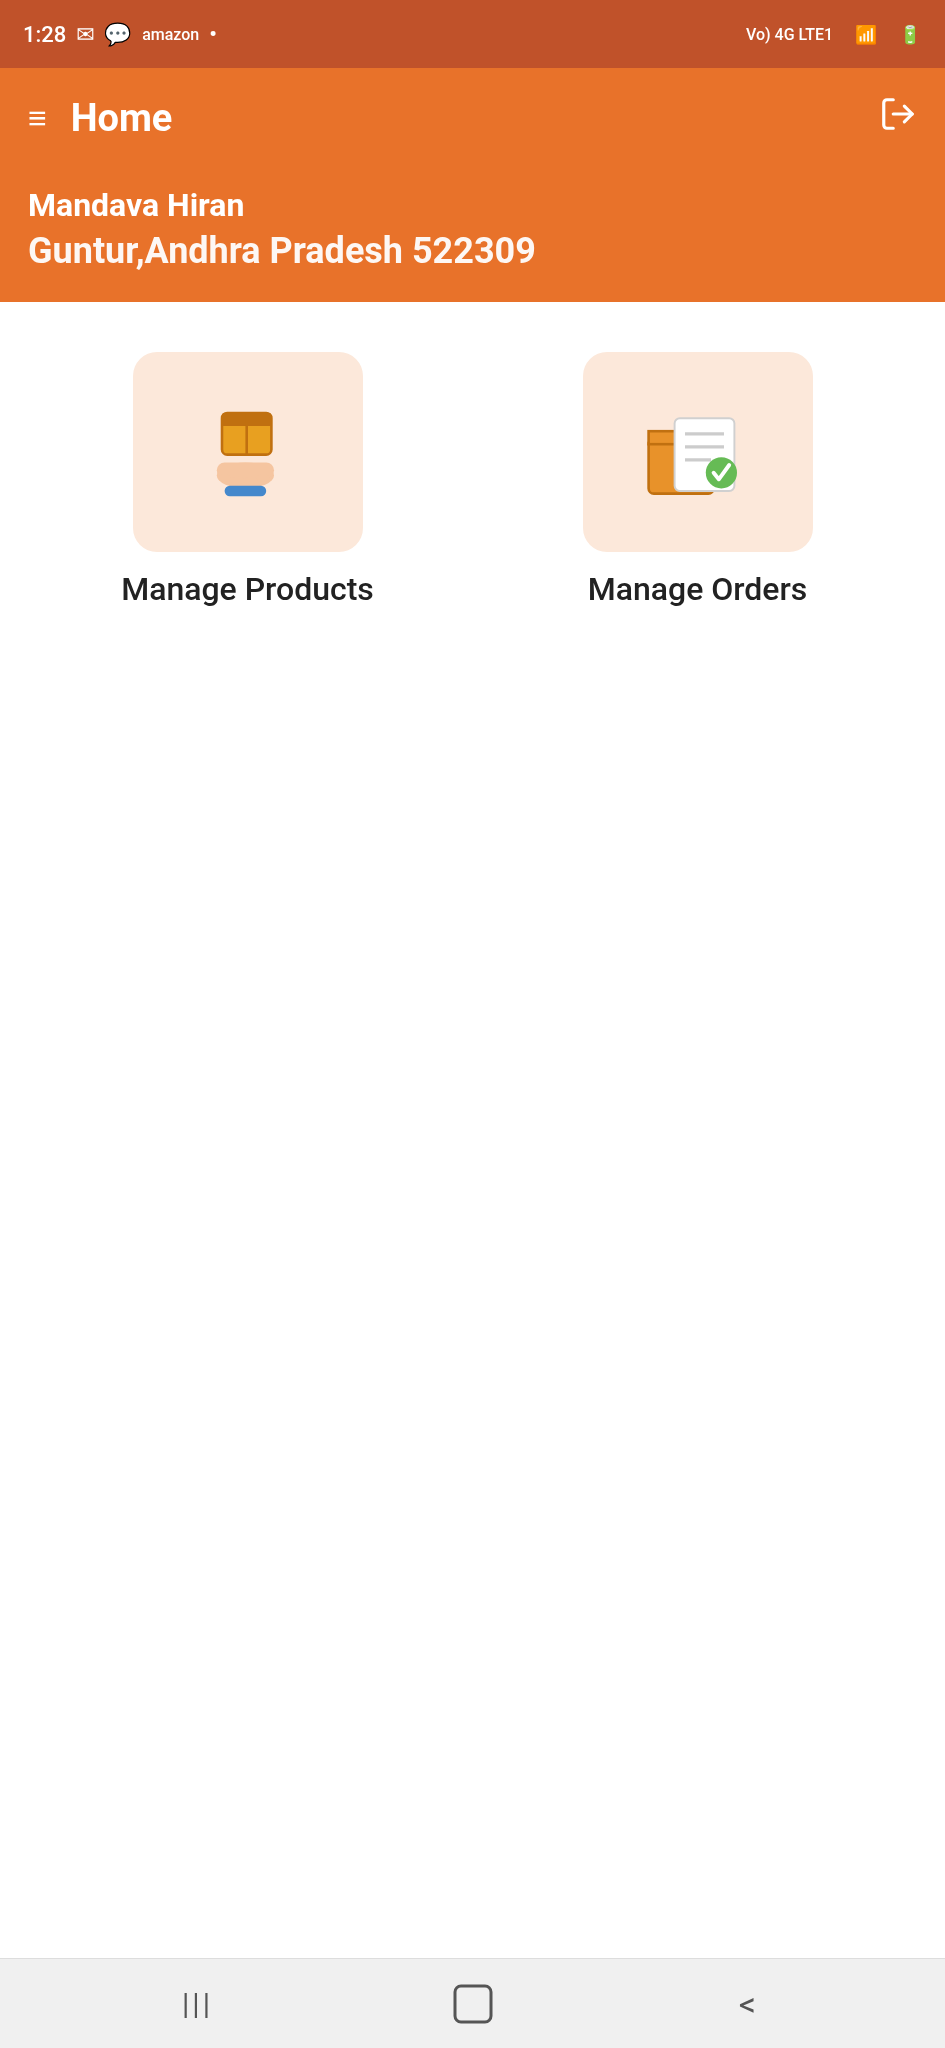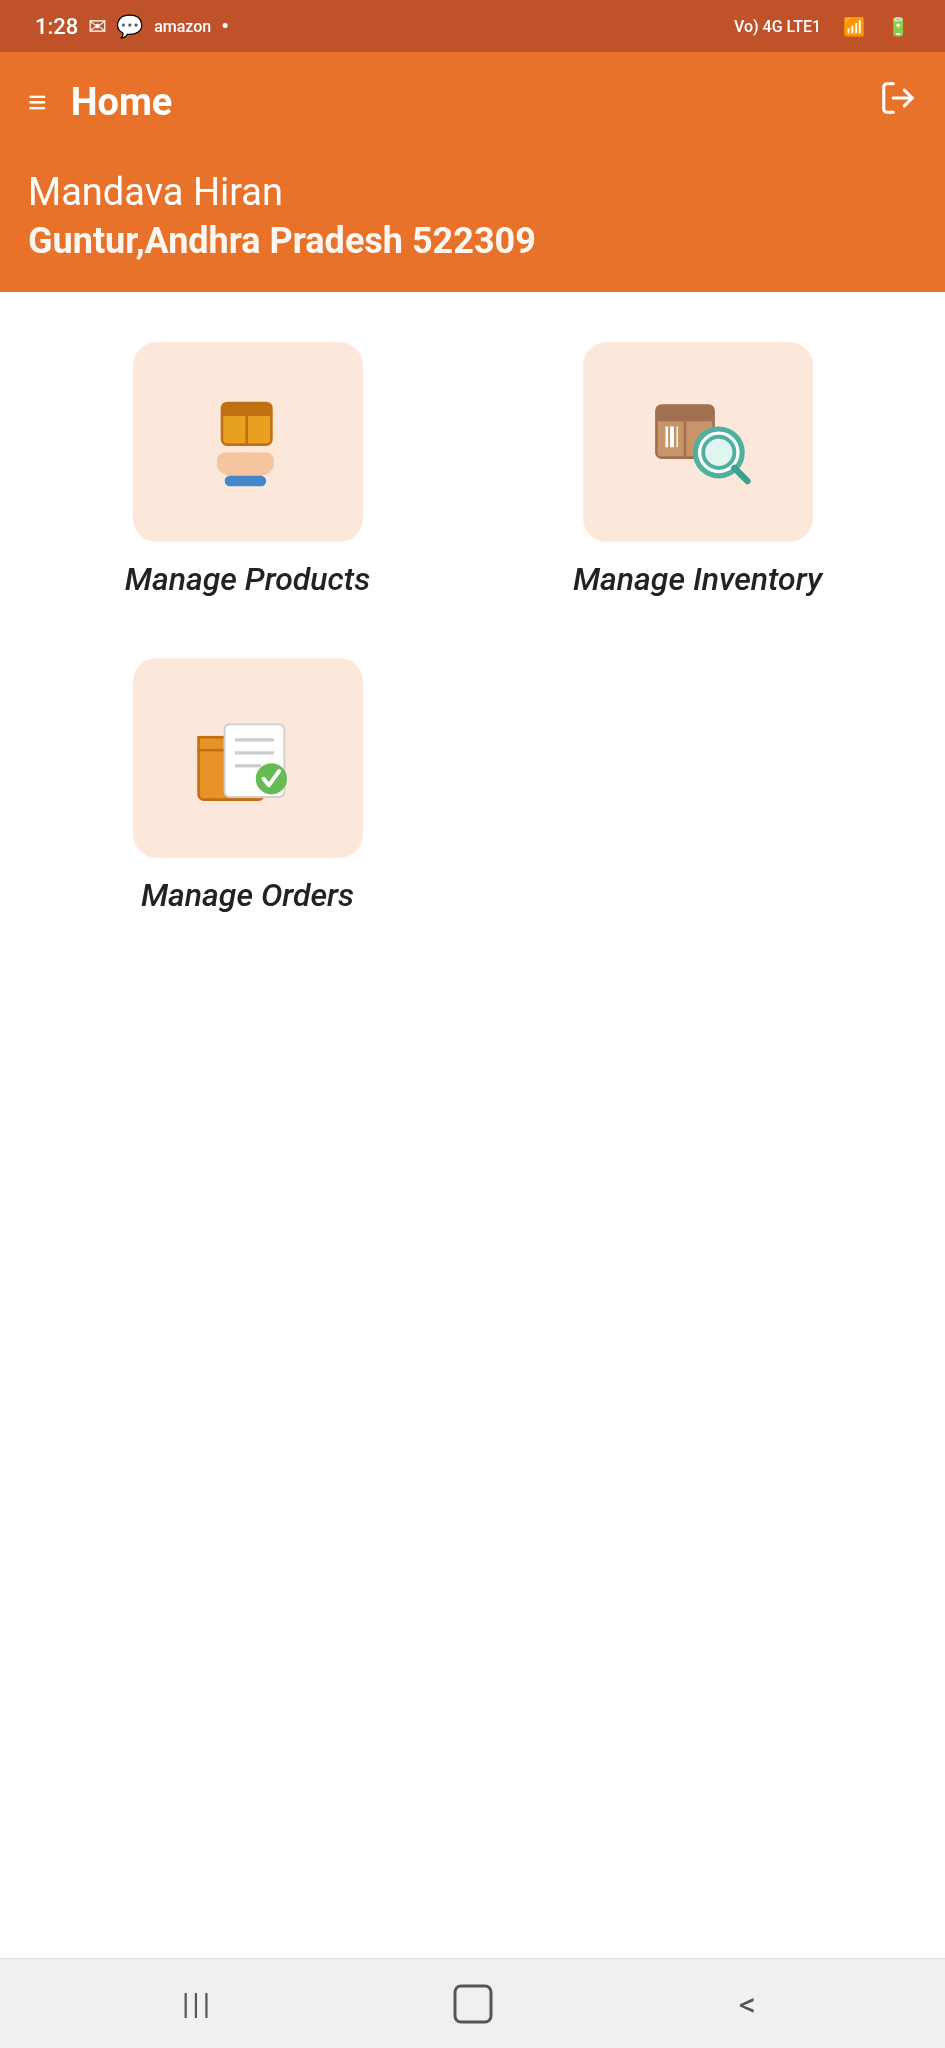--- a/index.html
+++ b/index.html
@@ -18,22 +18,22 @@
       flex-direction: column;
     }
 
     
     .status-bar {
       background-color: #c0522a;
       color: white;
       display: flex;
       justify-content: space-between;
       align-items: center;
-      padding: 8px 35px;
-      height: 52px;
+      padding: 8px 23px;
+      height: 68px;
       font-size: 22px;
       font-weight: 500;
     }
 
     .status-bar-left {
       display: flex;
       align-items: center;
       gap: 10px;
     }
 
@@ -79,22 +79,22 @@
     }
 
     
     .user-banner {
       background-color: #e8722a;
       color: white;
       padding: 18px 28px 30px 28px;
     }
 
     .user-name {
-      font-size: 38px;
-      font-weight: normal;
+      font-size: 32px;
+      font-weight: bold;
       margin-bottom: 6px;
     }
 
     .user-location {
       font-size: 36px;
       font-weight: 700;
       opacity: 0.95;
     }
 
     
@@ -104,21 +104,20 @@
       padding: 50px 60px;
     }
 
     
     .menu-grid {
       display: grid;
       grid-template-columns: 1fr 1fr;
       gap: 60px 80px;
       max-width: 820px;
       margin: 0 auto;
-      font-style: italic;
     }
 
     .menu-item {
       display: flex;
       flex-direction: column;
       align-items: center;
       cursor: pointer;
       gap: 18px;
     }
 
@@ -222,39 +221,20 @@
           <ellipse cx="42" cy="72" rx="5" ry="3" fill="#f5c5a0"></ellipse>
           <ellipse cx="52" cy="72" rx="5" ry="3" fill="#f5c5a0"></ellipse>
           <ellipse cx="62" cy="70" rx="5" ry="3" fill="#f5c5a0"></ellipse>
 
           <rect x="32" y="76" width="32" height="8" rx="4" fill="#4488cc"></rect>
         </svg>
       </div>
       <span class="menu-label">Manage Products</span>
     </div>
 
-    <div class="menu-item">
-      <div class="menu-icon-box">
-        <svg viewBox="0 0 100 100" xmlns="http://www.w3.org/2000/svg">
-
-          <rect x="18" y="22" width="44" height="40" rx="4" fill="#c8956a" stroke="#a07050" stroke-width="2"></rect>
-          <rect x="18" y="22" width="44" height="12" rx="2" fill="#a07050"></rect>
-          <line x1="40" y1="22" x2="40" y2="62" stroke="#a07050" stroke-width="2"></line>
-
-          <line x1="26" y1="38" x2="26" y2="54" stroke="#fff" stroke-width="2"></line>
-          <line x1="30" y1="38" x2="30" y2="54" stroke="#fff" stroke-width="3"></line>
-          <line x1="34" y1="38" x2="34" y2="54" stroke="#fff" stroke-width="1"></line>
-
-          <circle cx="66" cy="58" r="18" fill="white" stroke="#50b0a0" stroke-width="4"></circle>
-          <circle cx="66" cy="58" r="12" fill="#e0f5f0" stroke="#50b0a0" stroke-width="3"></circle>
-          <line x1="78" y1="70" x2="88" y2="80" stroke="#40a090" stroke-width="5" stroke-linecap="round"></line>
-        </svg>
-      </div>
-      <span class="menu-label">Manage Inventory</span>
-    </div>
 
     <div class="menu-item">
       <div class="menu-icon-box">
         <svg viewBox="0 0 100 100" xmlns="http://www.w3.org/2000/svg">
 
           <rect x="12" y="40" width="50" height="42" rx="4" fill="#e8922a" stroke="#c07010" stroke-width="2"></rect>
           <rect x="12" y="34" width="30" height="10" rx="4 4 0 0" fill="#e8922a" stroke="#c07010" stroke-width="2"></rect>
 
           <rect x="32" y="24" width="46" height="56" rx="4" fill="white" stroke="#d0d0d0" stroke-width="1.5"></rect>
 

